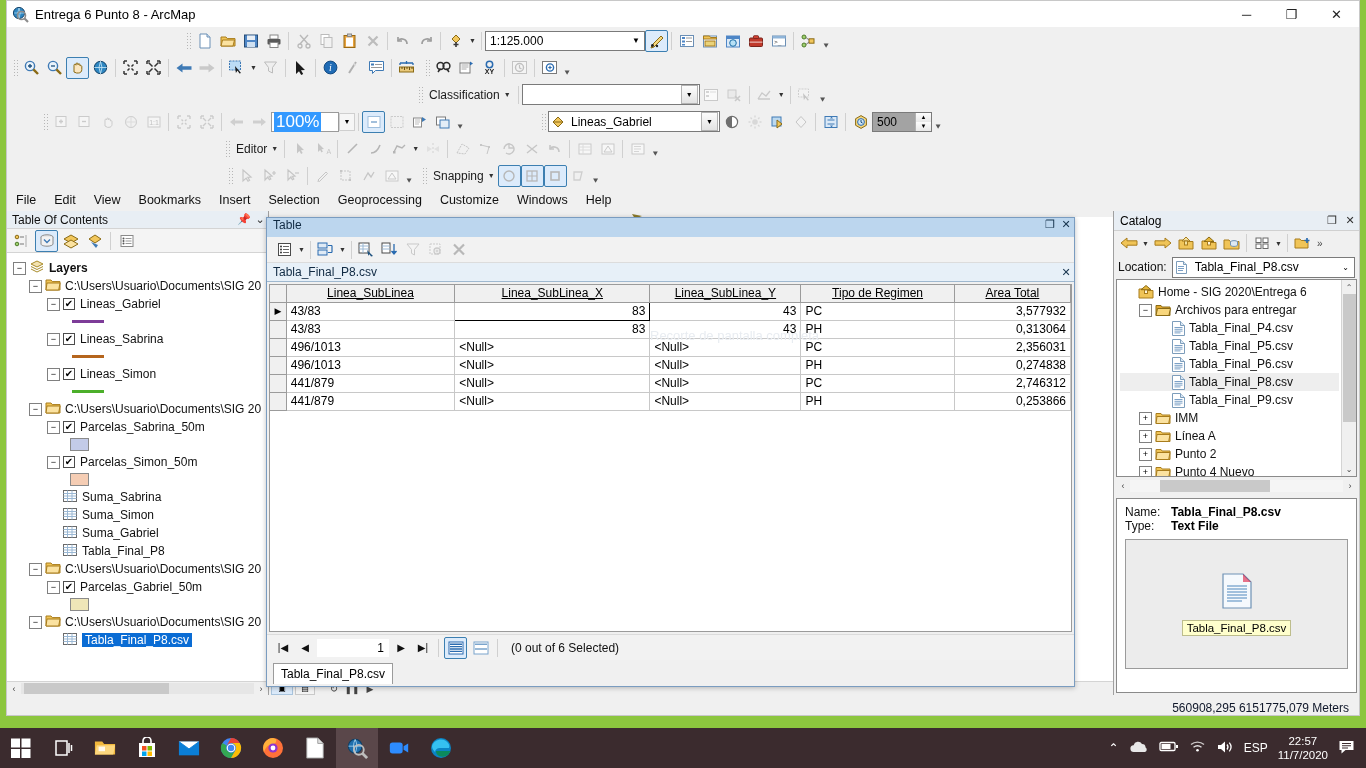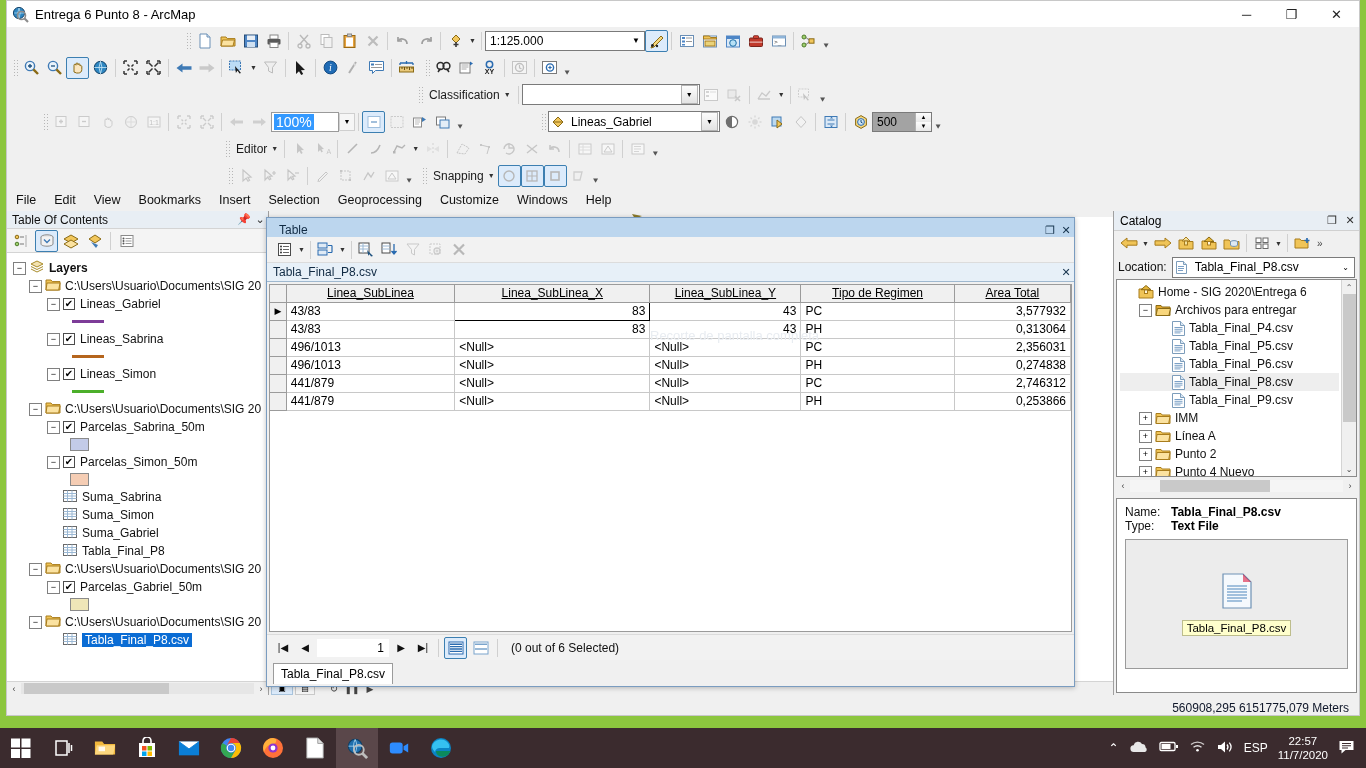--- a/index.html
+++ b/index.html
@@ -79,21 +79,21 @@
            border: 1px solid #b2b2b2; display: flex; align-items: center; justify-content: center;
            font-size: 7px; margin: 0 1px; }
   .spin { height: 20px; width: 60px; border: 1px solid #7a7a7a; background: #a3a3a3;
           display: flex; align-items: center; font-size: 12px; }
   .spin .val { flex: 1; padding-left: 4px; }
   .spin .arrows { width: 16px; height: 18px; display: flex; flex-direction: column;
                   border-left: 1px solid #b2b2b2; }
   .spin .arrows div { flex: 1; display: flex; align-items: center; justify-content: center;
                       font-size: 6px; background: linear-gradient(#fcfcfc,#e8e8e8); }
   .zoombox { height: 20px; width: 68px; border: 1px solid #9a9a9a; background: #fff;
-             display: flex; align-items: center; font-size: 14px; }
+             display: flex; align-items: center; font-size: 17px; }
   .zoombox .sel { background: #3399ff; color: #fff; padding: 0 2px; margin-left: 2px; }
   
   #menubar { height: 22px; display: flex; align-items: center; flex: none; background: #f0f0f0; }
   #menubar .mi { padding: 2px 9px; font-size: 12.5px; color: #111; }
   
   #workspace { flex: 1; display: flex; position: relative; min-height: 0; background: #f0f0f0; }
   
   #toc { width: 262px; background: #fff; border-right: 1px solid #a0a0a0;
          display: flex; flex-direction: column; flex: none; }
   #toc .hdr { height: 18px; background: #e8eef4; display: flex; align-items: center;
@@ -153,21 +153,21 @@
   #statusbar { height: 20px; background: #f0f0f0; display: flex; align-items: flex-end;
                justify-content: flex-end; padding-right: 10px; font-size: 12px; color: #0f172a; flex: none; }
   
   #tablewin {
     position: absolute; left: 259px; top: 216px; width: 809px; height: 470px;
     background: #f0f0f0; border: 1px solid #7a9cc0; z-index: 30;
     display: flex; flex-direction: column;
     box-shadow: 0 1px 5px rgba(0,0,0,0.25);
   }
   #tablewin .tw-title { height: 19px; background: #bcd6ee;
-    display: flex; align-items: flex-end; padding-left: 12px; font-size: 12px; color: #102a43; }
+    display: flex; align-items: flex-start; padding-left: 6px; font-size: 12px; color: #102a43; }
   #tablewin .tw-title .sp { flex: 1; }
   #tablewin .tw-title .ic { width: 16px; text-align: center; font-size: 11px; color: #16334d; }
   #tablewin .tw-tbar { height: 26px; background: #f2f2f2; display: flex; align-items: center;
     padding-left: 6px; border-bottom: 1px solid #dcdcdc; }
   #tablewin .tw-tab { height: 19px; background: #e7f0f8; display: flex; align-items: center;
     padding-left: 6px; font-size: 12px; color: #102a43; border-bottom: 1px solid #9fb8cf; }
   #tablewin .tw-tab .sp { flex: 1; }
   #tablewin .grid-area { flex: 1; background: #fff; margin: 2px; border: 1px solid #9b9b9b;
     overflow: hidden; position: relative; }
   #tablewin .tw-nav { height: 26px; background: #f2f2f2; display: flex; align-items: center;

